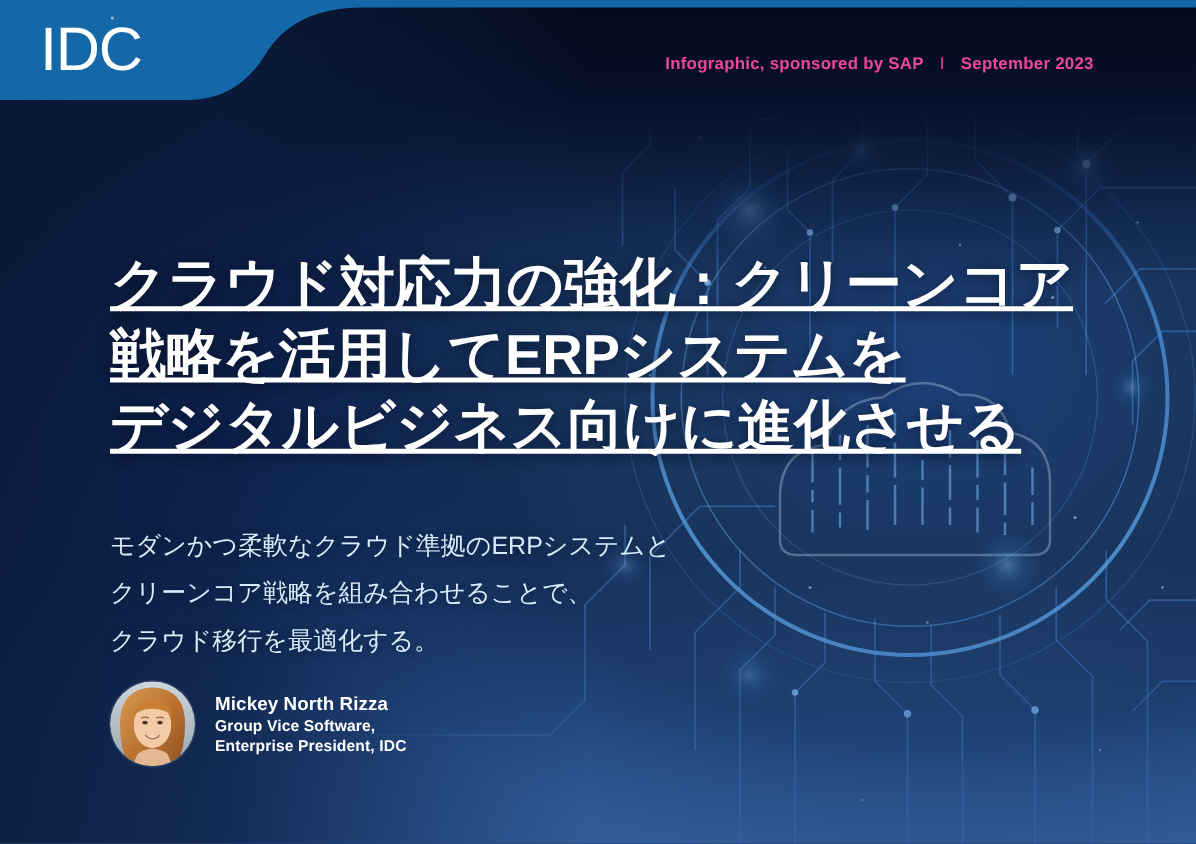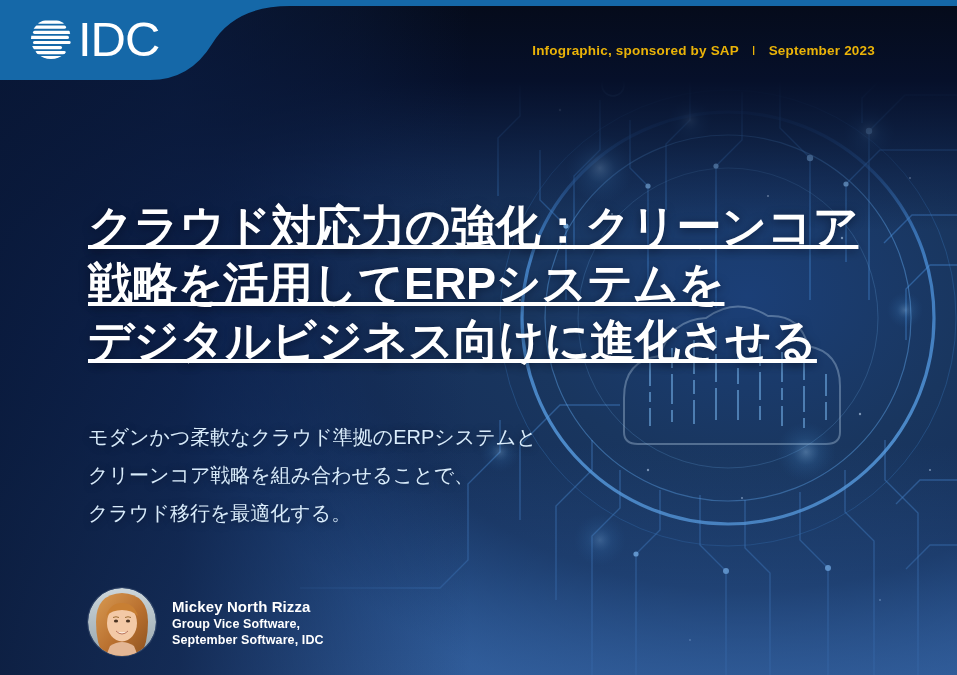--- a/index.html
+++ b/index.html
@@ -28,31 +28,31 @@
   .bg-svg{position:absolute;inset:0;}
   .bg-left-fade{
     position:absolute;left:0;top:0;width:470px;height:675px;
     background:linear-gradient(90deg,rgba(9,24,56,0.88) 0%,rgba(11,28,64,0.76) 38%,rgba(14,34,74,0.30) 76%,rgba(16,38,80,0) 100%);
   }
 
   
   .header-curve{position:absolute;left:0;top:0;width:957px;height:120px;}
   .logo{
     position:absolute;left:28px;top:13px;
-    display:flex;align-items:center;height:52px;
+    display:flex;align-items:flex-end;height:52px;flex-direction:column;
   }
   .logo-mark{width:46px;height:46px;display:block;}
   .logo-text{
     color:#ffffff;font-size:49px;line-height:49px;font-weight:500;
     letter-spacing:-1px;margin-left:4px;
     font-family:"Liberation Sans","DejaVu Sans",sans-serif;
   }
   .header-meta{
     position:absolute;right:82px;top:43px;
-    color:#eab308;font-size:13.5px;font-weight:bold;letter-spacing:0.2px;
+    color:#ec4899;font-size:13.5px;font-weight:bold;letter-spacing:0.2px;
     white-space:nowrap;
   }
   .header-meta .sep{padding:0 9px;font-weight:normal;}
 
   
   .headline{
     position:absolute;left:88px;top:198px;width:800px;
     color:#ffffff;font-size:45px;line-height:57px;font-weight:bold;
     letter-spacing:-0.3px;
     text-shadow:0 2px 10px rgba(3,10,26,0.55);
@@ -61,21 +61,21 @@
 
   
   .subhead{
     position:absolute;left:88px;top:418px;width:760px;
     color:#d9ecfb;font-size:20px;line-height:38px;font-weight:500;
     text-shadow:0 1px 7px rgba(4,12,30,0.5);
   }
   .subhead div{white-space:nowrap;}
 
   
-  .author{position:absolute;left:88px;top:588px;display:flex;align-items:center;}
+  .author{position:absolute;left:88px;top:545px;display:flex;align-items:center;}
   .avatar{
     width:68px;height:68px;border-radius:50%;overflow:hidden;flex:0 0 68px;
     background:#2d4a74;position:relative;
     box-shadow:0 0 0 1px rgba(255,255,255,0.12);
   }
   .avatar svg{display:block;width:68px;height:68px;}
   .author-text{margin-left:16px;color:#ffffff;}
   .author-name{font-size:15px;font-weight:bold;line-height:19px;letter-spacing:0.1px;}
   .author-role{font-size:12.5px;font-weight:bold;line-height:16px;letter-spacing:0.1px;}
 </style>
@@ -279,17 +279,17 @@
           <path d="M37 29.5 Q40 28 43 29.5" stroke="#9a6a33" stroke-width="1" fill="none"></path>
 
           <path d="M28 43 Q34 48.5 40 43 Q34 46 28 43 Z" fill="#ffffff"></path>
           <path d="M28 43 Q34 49 40 43" stroke="#b9745c" stroke-width="1" fill="none"></path>
         </g>
       </svg>
     </div>
     <div class="author-text">
       <div class="author-name">Mickey North Rizza</div>
       <div class="author-role">Group Vice Software,</div>
-      <div class="author-role">September Software, IDC</div>
+      <div class="author-role">Enterprise President, IDC</div>
     </div>
   </div>
 
 </div>
 
 </body></html>

